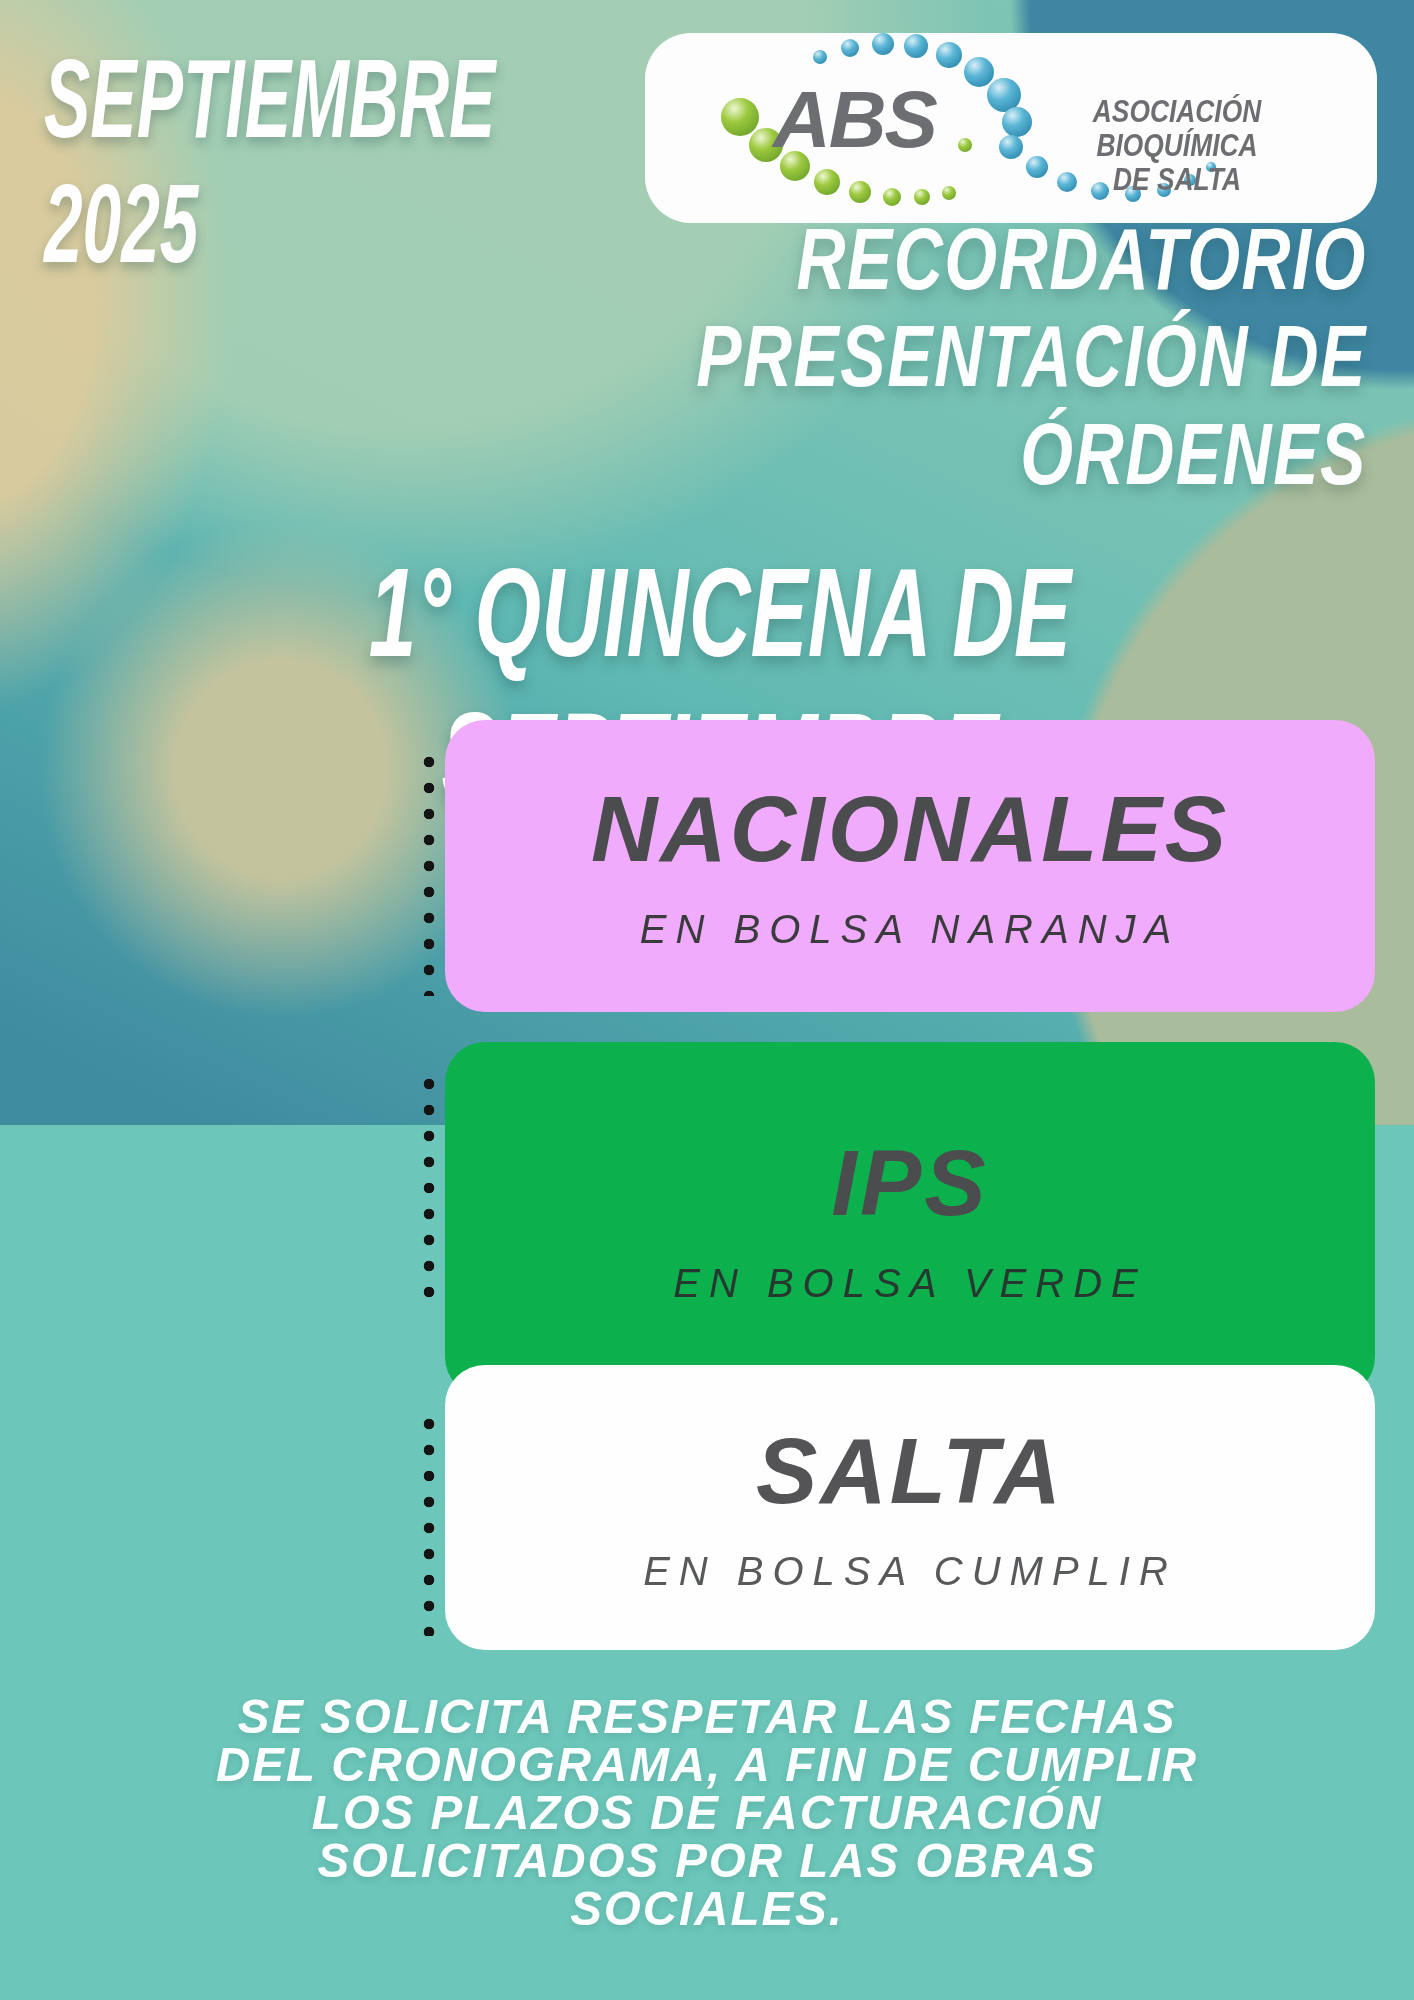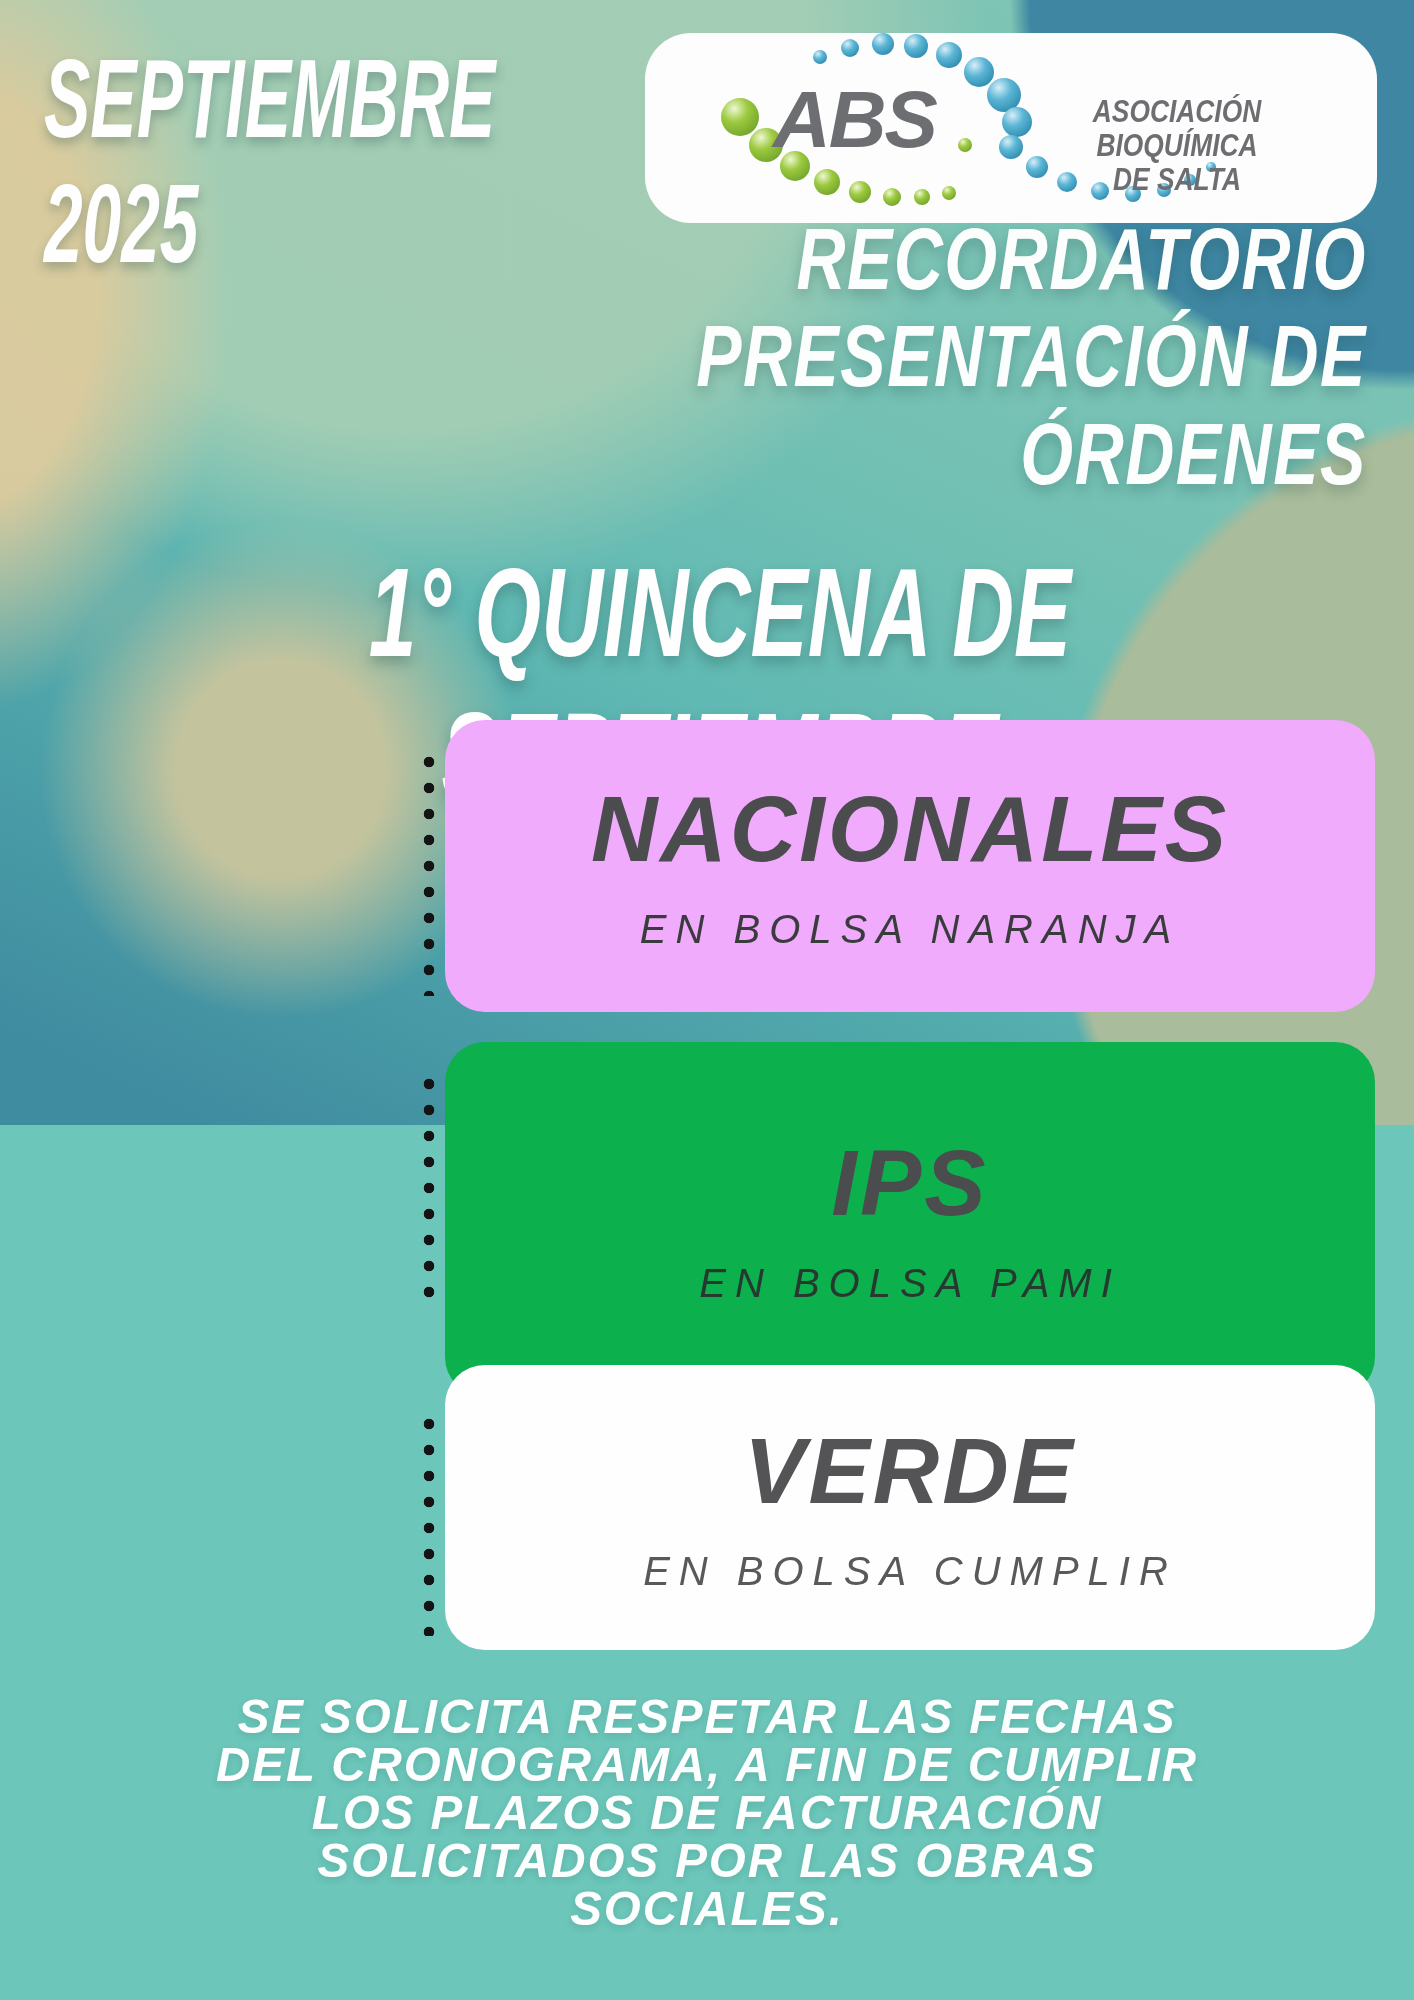--- a/index.html
+++ b/index.html
@@ -161,26 +161,26 @@
 
   <div class="dots dots-1"></div>
   <div class="card card-orange">
     <div class="card-title" data-bind="cards.0.title">NACIONALES</div>
     <div class="card-sub" data-bind="cards.0.subtitle">EN BOLSA NARANJA</div>
   </div>
 
   <div class="dots dots-2"></div>
   <div class="card card-green">
     <div class="card-title" data-bind="cards.1.title">IPS</div>
-    <div class="card-sub" data-bind="cards.1.subtitle">EN BOLSA PAMI</div>
+    <div class="card-sub" data-bind="cards.1.subtitle">EN BOLSA VERDE</div>
   </div>
 
   <div class="dots dots-3"></div>
   <div class="card card-white">
-    <div class="card-title" data-bind="cards.2.title">VERDE</div>
+    <div class="card-title" data-bind="cards.2.title">SALTA</div>
     <div class="card-sub" data-bind="cards.2.subtitle">EN BOLSA CUMPLIR</div>
   </div>
 
   <div class="notice" data-bind="notice">SE SOLICITA RESPETAR LAS FECHAS
 DEL CRONOGRAMA, A FIN DE CUMPLIR
 LOS PLAZOS DE FACTURACIÓN
 SOLICITADOS POR LAS OBRAS
 SOCIALES.</div>
 
 </div>

